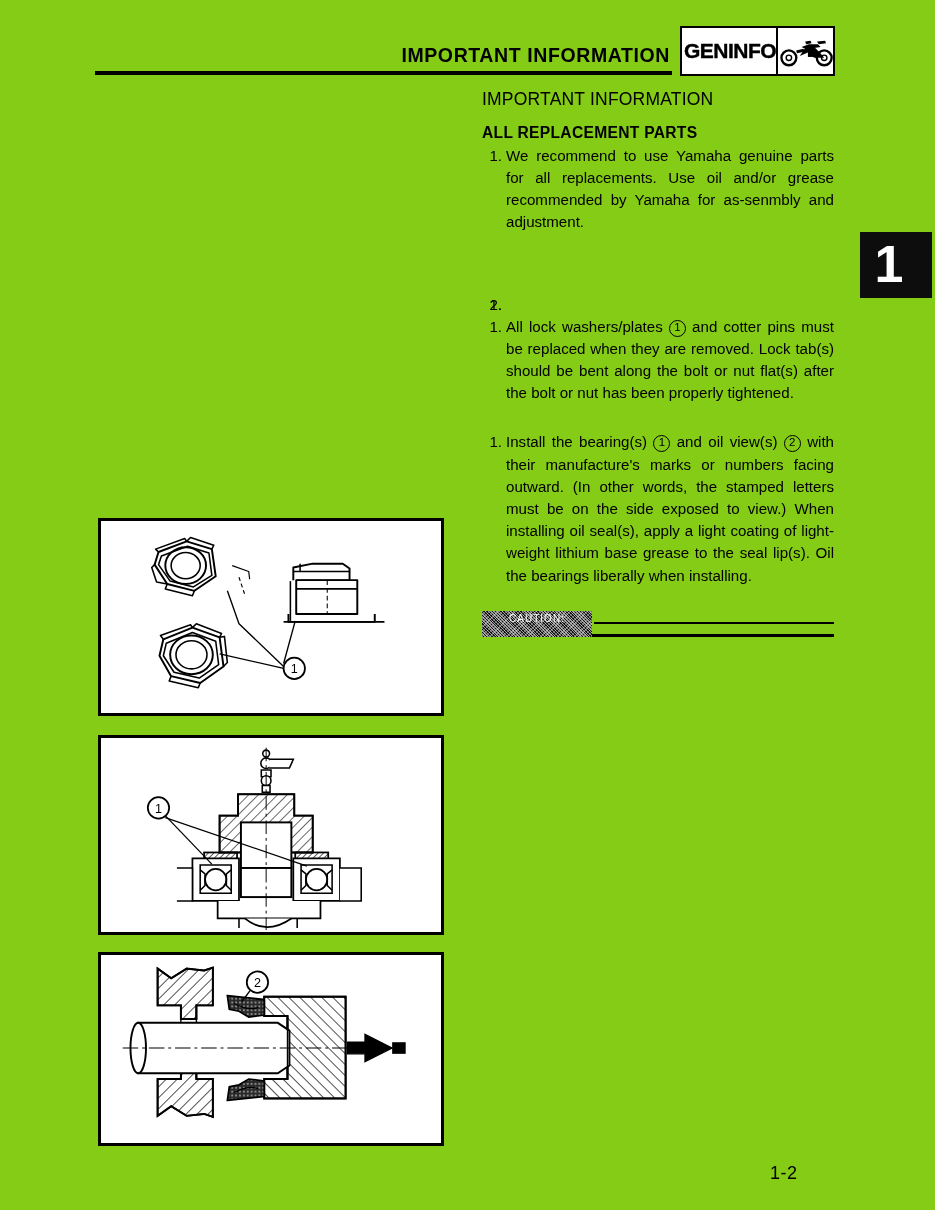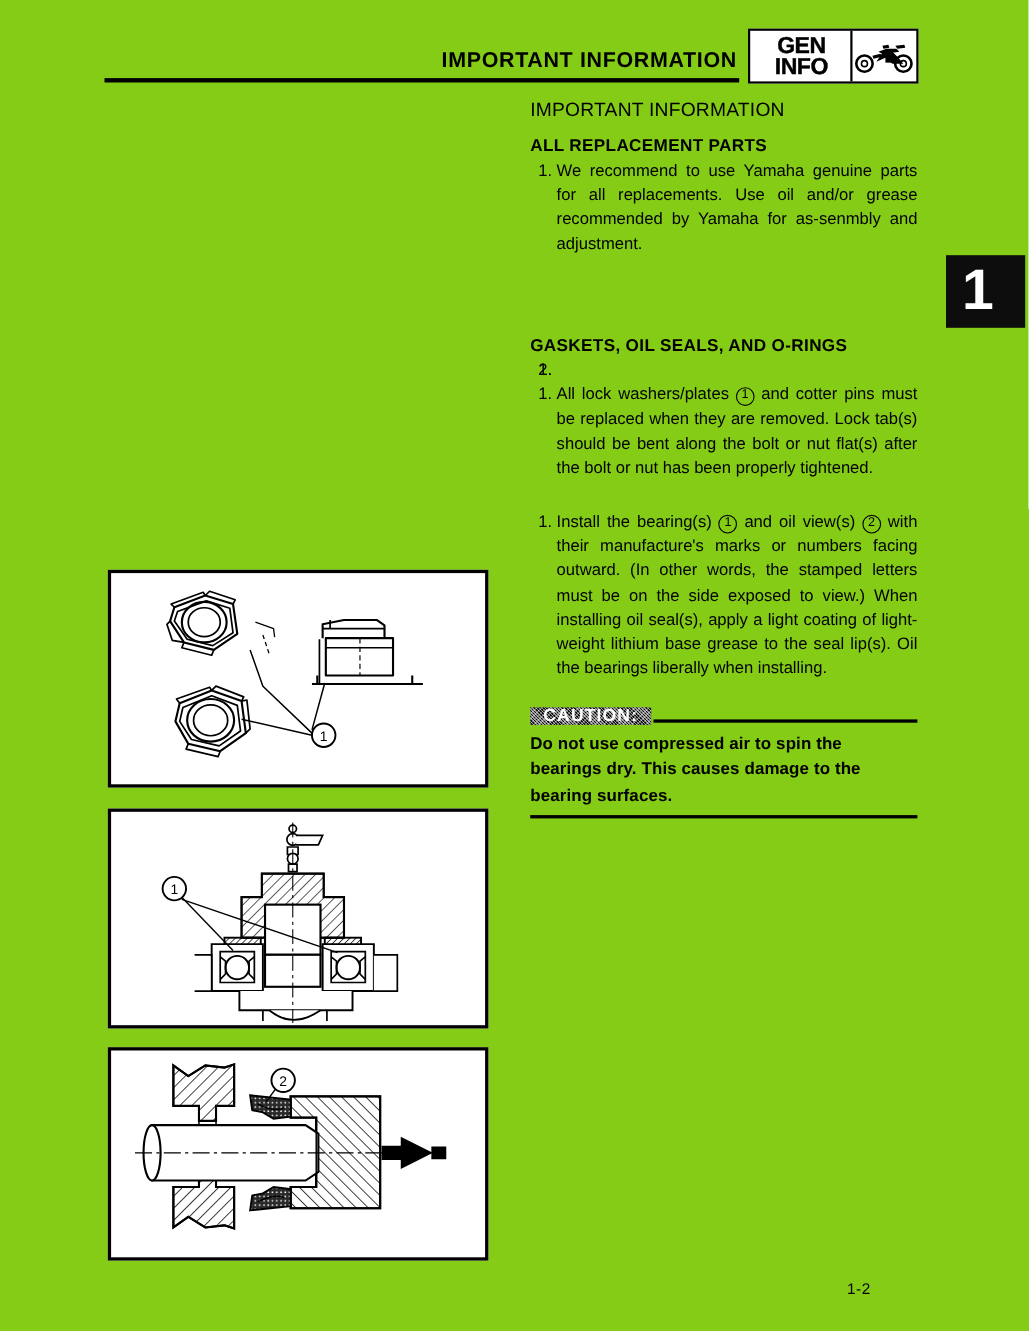--- a/index.html
+++ b/index.html
@@ -50,21 +50,21 @@
     border: 2.5px solid #000000;
     display: flex;
     box-sizing: border-box;
     background: #ffffff;
   }
   #logo-text-cell {
     width: 96px;
     border-right: 2.5px solid #000000;
     box-sizing: border-box;
     display: flex;
-    flex-direction: column;
+    flex-direction: row;
     justify-content: center;
     align-items: center;
     padding-left: 2px;
   }
   #logo-text-cell span {
     display: block;
     font-size: 21px;
     font-weight: bold;
     line-height: 0.92;
     letter-spacing: -0.5px;
@@ -106,21 +106,21 @@
     font-size: 17.5px;
     font-weight: normal;
     letter-spacing: 0.2px;
     margin: 0 0 14px 0;
     line-height: 1.1;
   }
   .sec-head {
     font-size: 15.6px;
     font-weight: bold;
     letter-spacing: 0.3px;
-    margin: 12px 0 2px 0;
+    margin: 0 0 2px 0;
     line-height: 1.26;
   }
   .sec-head.wide { letter-spacing: 1.6px; }
   .numlist {
     margin: 0;
     padding: 0;
     list-style: none;
   }
   .numlist li {
     position: relative;
@@ -155,28 +155,28 @@
   
   #caution-wrap { margin-top: 24px; }
   #caution-label-row {
     position: relative;
     height: 17px;
   }
   #caution-label {
     position: absolute;
     left: 0; top: 0;
     width: 110px;
-    height: 16px;
+    height: 26px;
     background:
       repeating-linear-gradient(45deg, rgba(255,255,255,.55) 0 1px, rgba(0,0,0,0) 1px 2px),
       repeating-linear-gradient(-45deg, rgba(255,255,255,.35) 0 1px, rgba(0,0,0,0) 1px 3px),
       #141414;
     color: #ffffff;
-    font-size: 16px;
-    font-weight: bold;
+    font-size: 10px;
+    font-weight: normal;
     letter-spacing: 1px;
     text-align: center;
     line-height: 15px;
     overflow: hidden;
   }
   #caution-top-rule {
     position: absolute;
     left: 112px;
     top: 11px;
     right: 0;
@@ -206,21 +206,21 @@
   #fig-lock   { left: 98px; top: 518px;  width: 346px; height: 198px; }
   #fig-bear   { left: 98px; top: 735px;  width: 346px; height: 200px; }
   #fig-seal   { left: 98px; top: 952px;  width: 346px; height: 194px; }
   .figbox svg { display: block; width: 100%; height: 100%; }
 
   
   #page-number {
     position: absolute;
     left: 770px;
     top: 1163px;
-    font-size: 14px;
+    font-size: 18px;
     letter-spacing: 0.5px;
   }
 </style>
 </head>
 <body>
 
 <div id="page">
 
   <div id="header-title">IMPORTANT INFORMATION</div>
   <div id="header-rule"></div>
@@ -261,21 +261,20 @@
       <ul class="numlist">
         <li>
           <span class="num">1.</span><span>We recommend to use Yamaha genuine parts for all replacements. Use oil and/or grease recommended by Yamaha for as-senmbly and adjustment.</span>
         </li>
       </ul>
     </div>
 
     <div class="gap-a"></div>
 
     <div>
-      <div class="sec-head">GASKETS, OIL SEALS, AND O-RINGS</div>
       <ul class="numlist">
         <li>
           <span class="num">1.</span>
         </li>
         <li>
           <span class="num">2.</span>
         </li>
       </ul>
     </div>
 
@@ -303,21 +302,20 @@
           <span>with their manufacture's marks or numbers facing outward. (In other words, the stamped letters must be on the side exposed to view.) When installing oil seal(s), apply a light coating of light-weight lithium base grease to the seal lip(s). Oil the bearings liberally when installing.</span>
         </li>
       </ul>
     </div>
 
     <div id="caution-wrap">
       <div id="caution-label-row">
         <div id="caution-label">CAUTION:</div>
         <div id="caution-top-rule"></div>
       </div>
-      <div id="caution-body">Do not use compressed air to spin the bearings dry. This causes damage to the bearing surfaces.</div>
       <div id="caution-bottom-rule"></div>
     </div>
 
   </div>
 
   <div class="figbox" id="fig-lock">
     <svg viewBox="0 0 346 198" aria-hidden="true">
       <g fill="none" stroke="#000" stroke-width="1.6" stroke-linejoin="round">
 
         <path d="M57 32 L86 21 L112 29 L116 57 L94 72 L66 65 L53 45 Z" stroke-width="2"></path>

